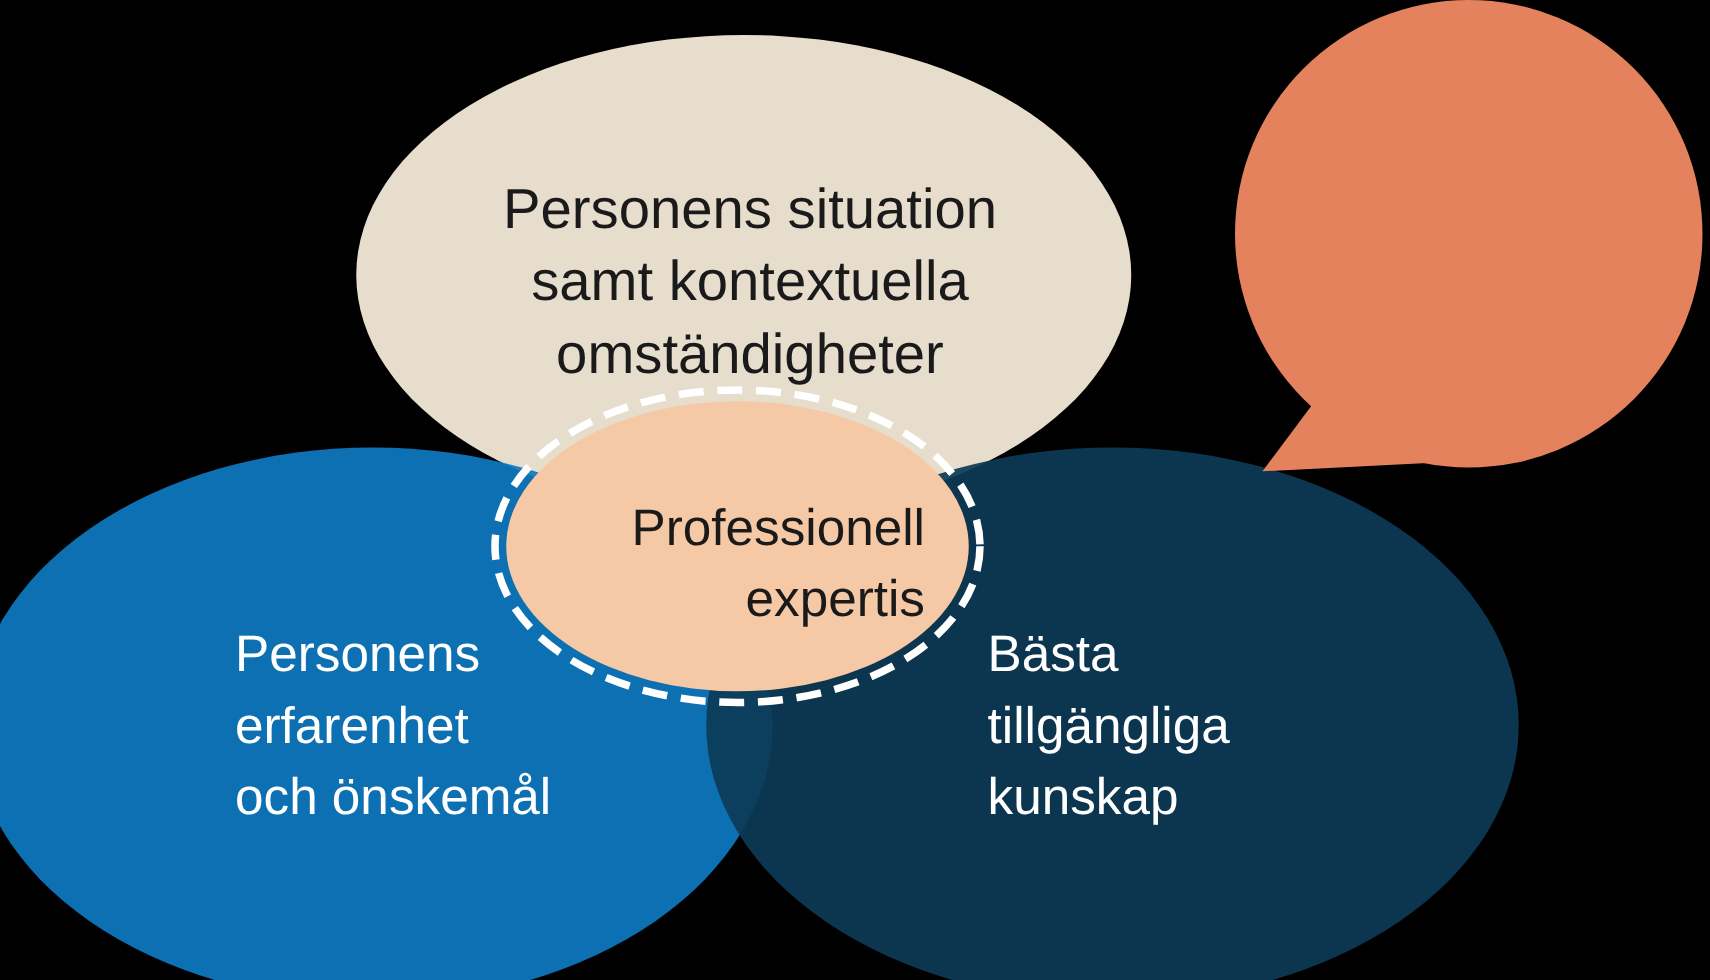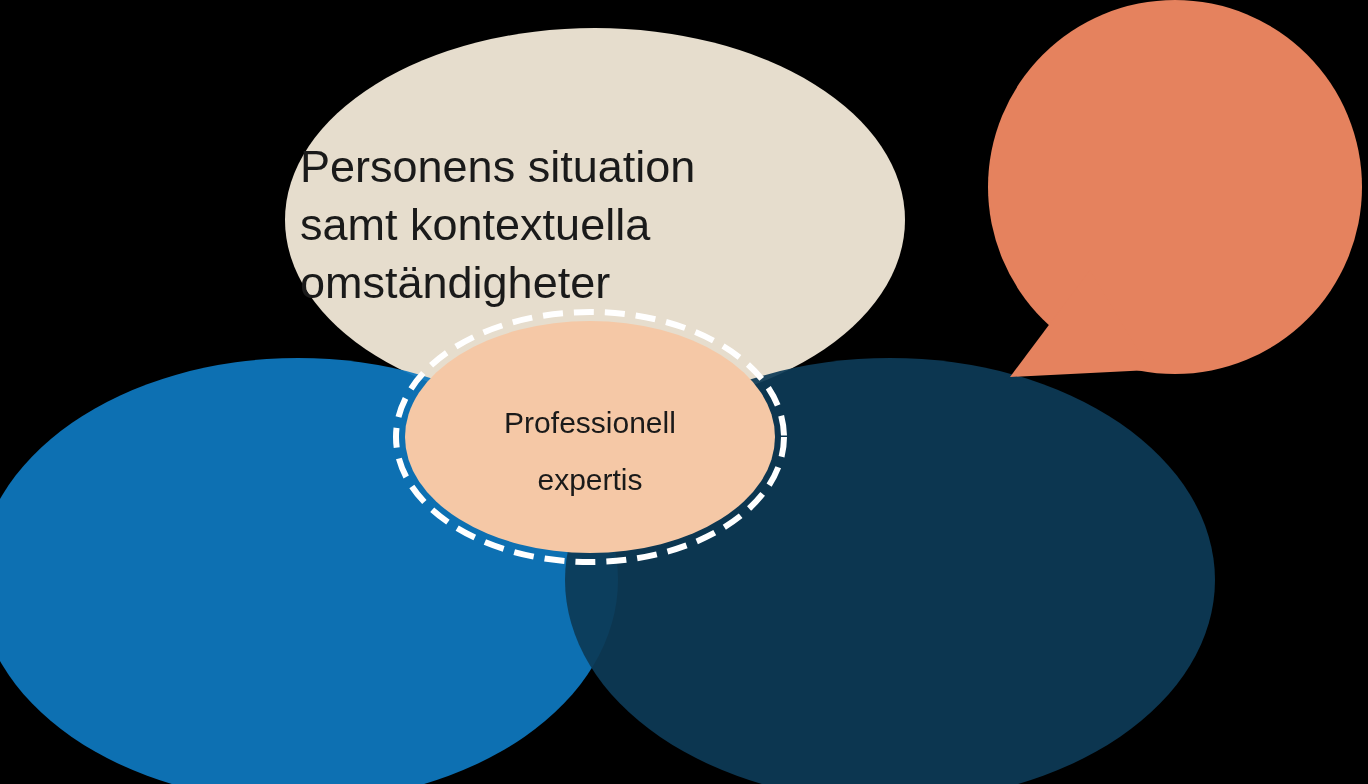--- a/index.html
+++ b/index.html
@@ -27,20 +27,21 @@
   }
   .label {
     position: absolute;
     white-space: pre-line;
     font-weight: 400;
   }
   .label-top {
     left: 300px;
     top: 138px;
     width: 600px;
+    text-align: center;
     font-size: 45px;
     line-height: 58px;
   }
   .label-left {
     left: 188px;
     top: 495px;
     width: 330px;
     text-align: left;
     font-size: 41px;
     line-height: 57px;
@@ -50,22 +51,22 @@
     top: 495px;
     width: 340px;
     text-align: left;
     font-size: 41px;
     line-height: 57px;
   }
   .label-center {
     left: 440px;
     top: 394px;
     width: 300px;
-    text-align: center;
-    font-size: 30px;
+    text-align: right;
+    font-size: 41px;
     line-height: 57px;
   }
   .label-callout {
     left: 1002px;
     top: 112px;
     width: 350px;
     text-align: center;
     font-size: 44px;
     line-height: 56px;
   }
@@ -88,19 +89,25 @@
     <ellipse cx="590" cy="437" rx="194" ry="125" fill="none" stroke-width="6" stroke-dasharray="20 11" stroke="#FFFFFF"></ellipse>
 
     <circle cx="1175" cy="187" r="187" fill="#E5825E"></circle>
     <polygon points="1010,377 1090,270 1150,370" fill="#E5825E"></polygon>
   </svg>
 
   <div class="label label-top" style="color: rgb(26, 26, 26);">Personens situation
 samt kontextuella
 omständigheter</div>
 
+  <div class="label label-left" style="color: rgb(255, 255, 255);">Personens
+erfarenhet
+och önskemål</div>
 
+  <div class="label label-right" style="color: rgb(255, 255, 255);">Bästa
+tillgängliga
+kunskap</div>
 
   <div class="label label-center" style="color: rgb(26, 26, 26);">Professionell
 expertis</div>
 
 
 </div>
 
 </body></html>

